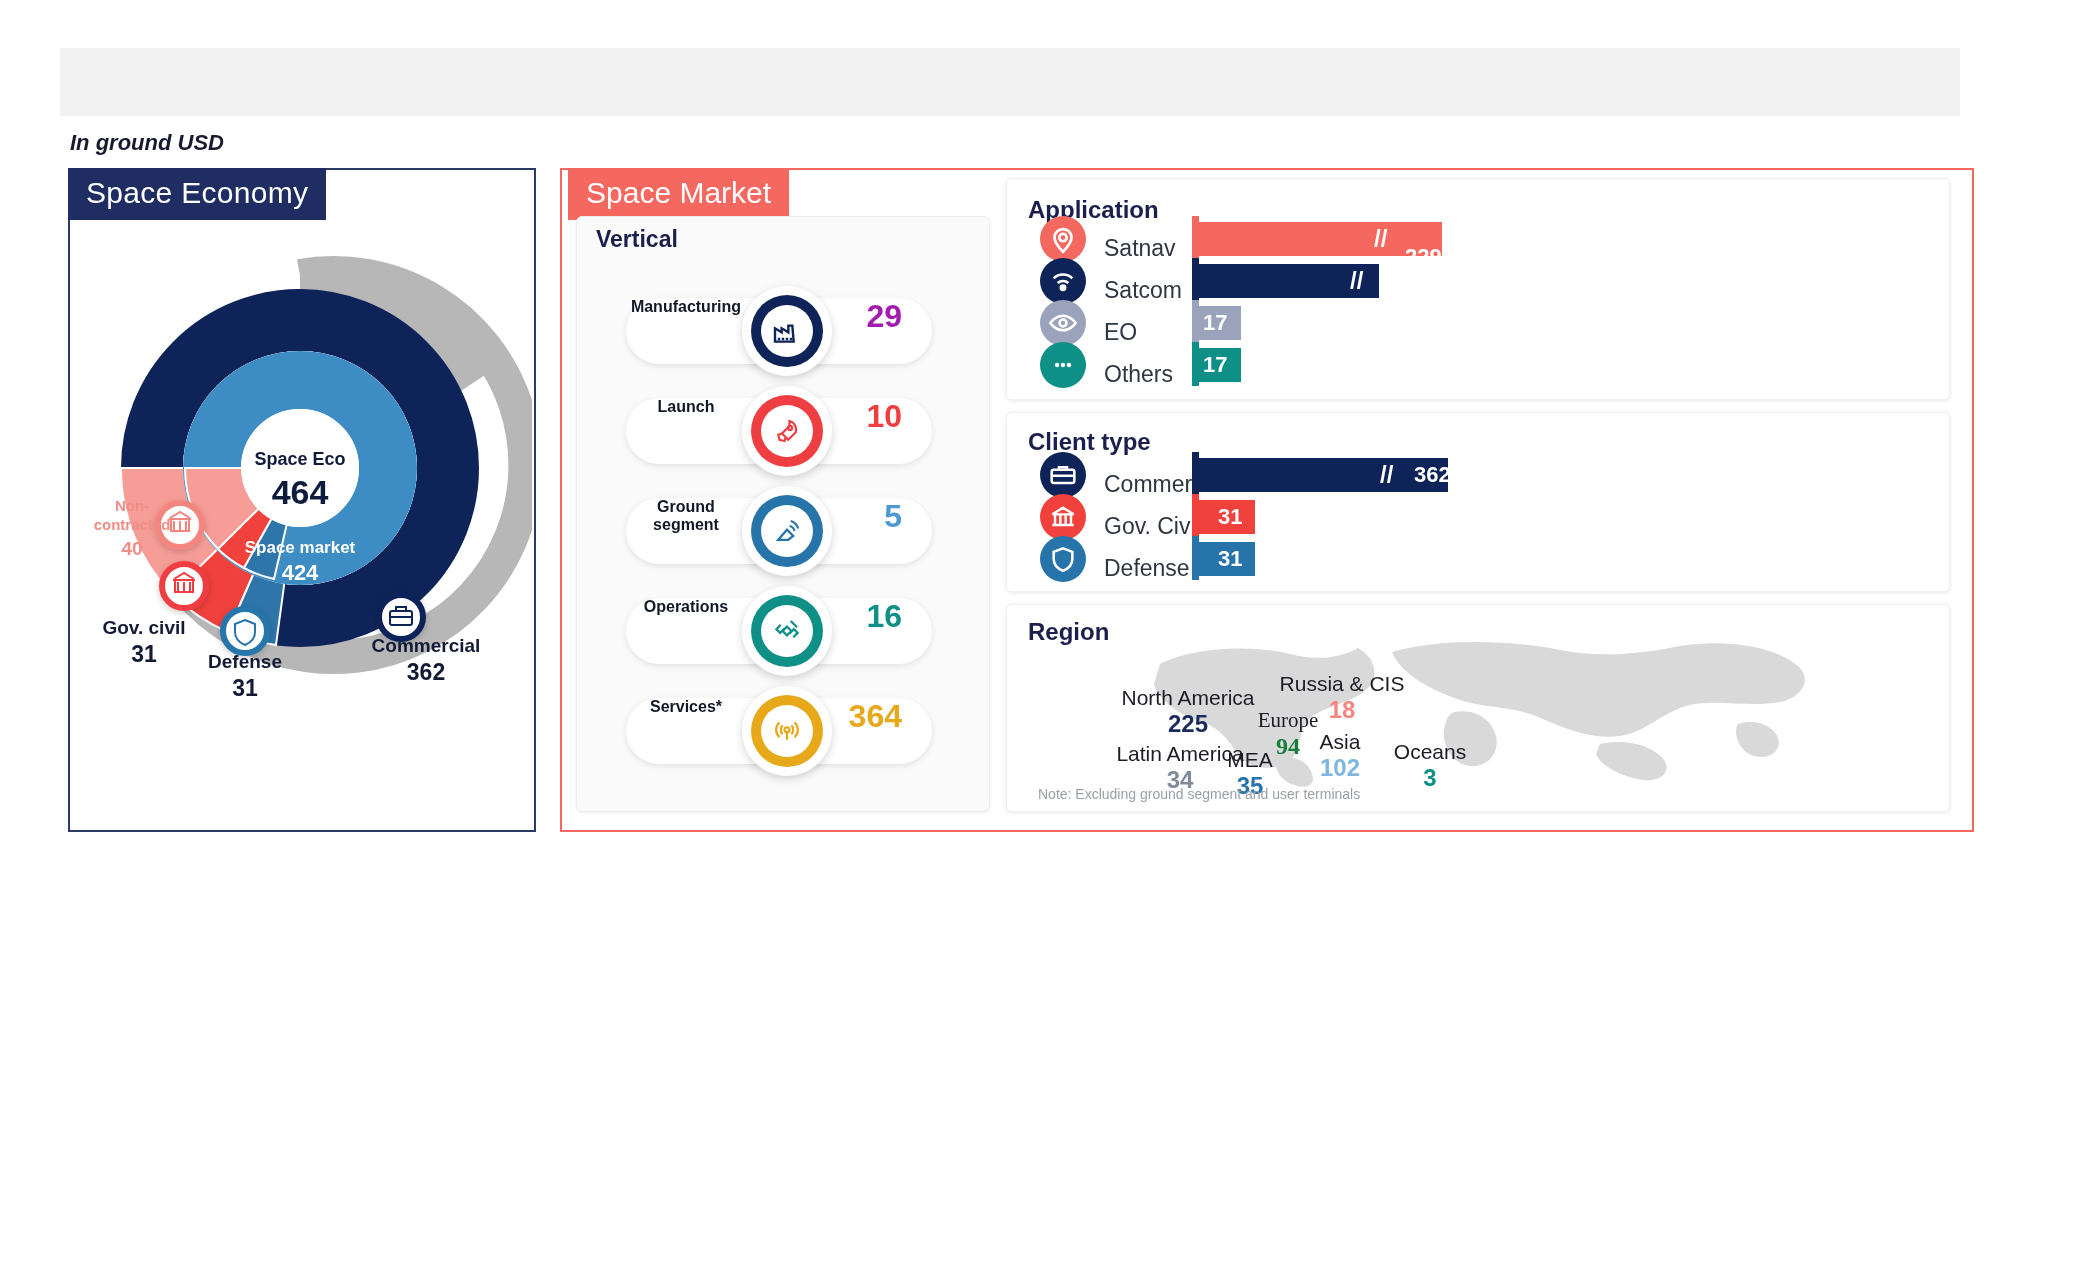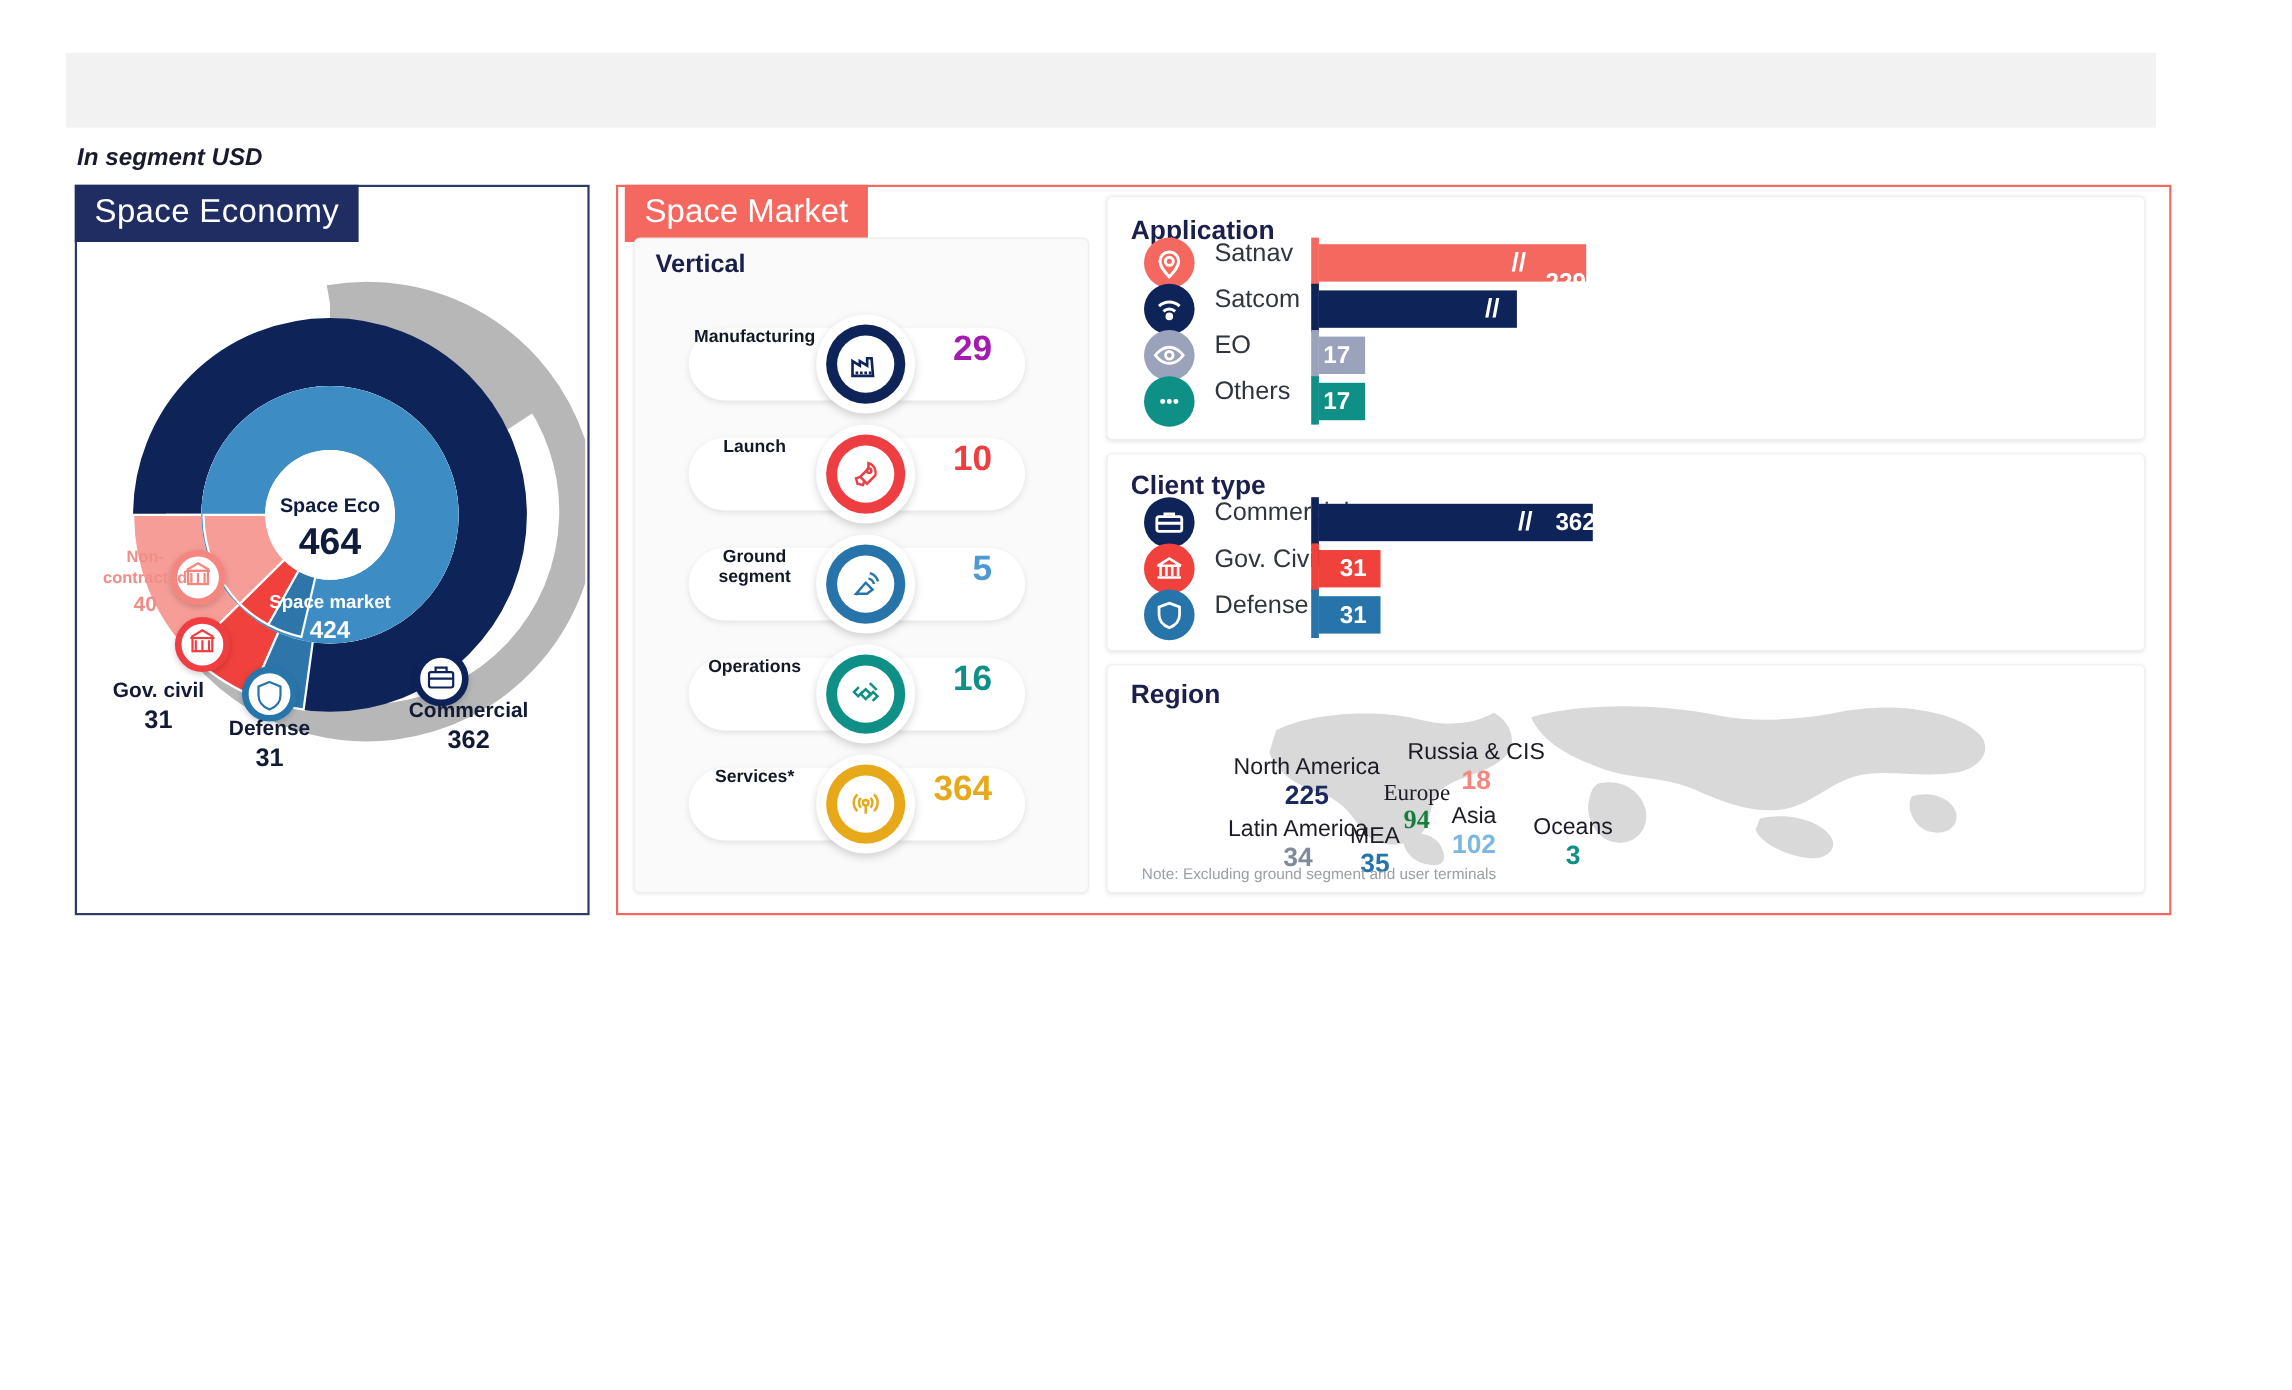--- a/index.html
+++ b/index.html
@@ -83,21 +83,21 @@
   }
 
   
   .card{
     position:absolute; background:#ffffff;
     border:1px solid #efefef; border-radius:5px;
     box-shadow:0 1px 4px rgba(0,0,0,.09);
   }
   .card-head{ position:absolute; font-size:24px; font-weight:bold; color:#1a1f4b;text-align:right; }
 
-  .brow{ position:absolute; display:flex; align-items:flex-start; }
+  .brow{ position:absolute; display:flex; align-items:flex-end; }
   .bicon{
     width:46px; height:46px; border-radius:50%;
     display:flex; align-items:center; justify-content:center;
     flex:0 0 auto;
   }
   .blabel{ font-size:23px; color:#2f3640; margin-left:18px; }
   .barcap{ position:absolute; width:7px; }
   .bar{ position:absolute; height:34px; }
   .barnum{
     position:absolute; color:#ffffff; font-size:22px; font-weight:bold;
@@ -115,21 +115,21 @@
   .reglabel .rv{ font-size:24px; font-weight:bold; display:block; }
   .regnote{
     position:absolute; font-size:14px; color:#9aa0a6;
   }
 </style>
 </head>
 <body>
 
 <div class="top-grey-band"></div>
 
-<div class="unit-note">In segment USD</div>
+<div class="unit-note">In ground USD</div>
 
 <div class="eco-panel"></div>
 <div class="eco-title">Space Economy</div>
 
 <svg class="eco-canvas" viewBox="0 0 464 660">
   <defs>
     <filter id="soft" x="-40%" y="-40%" width="180%" height="180%">
       <feDropShadow dx="0" dy="2" stdDeviation="3" flood-color="#000" flood-opacity="0.20"></feDropShadow>
     </filter>
   </defs>

